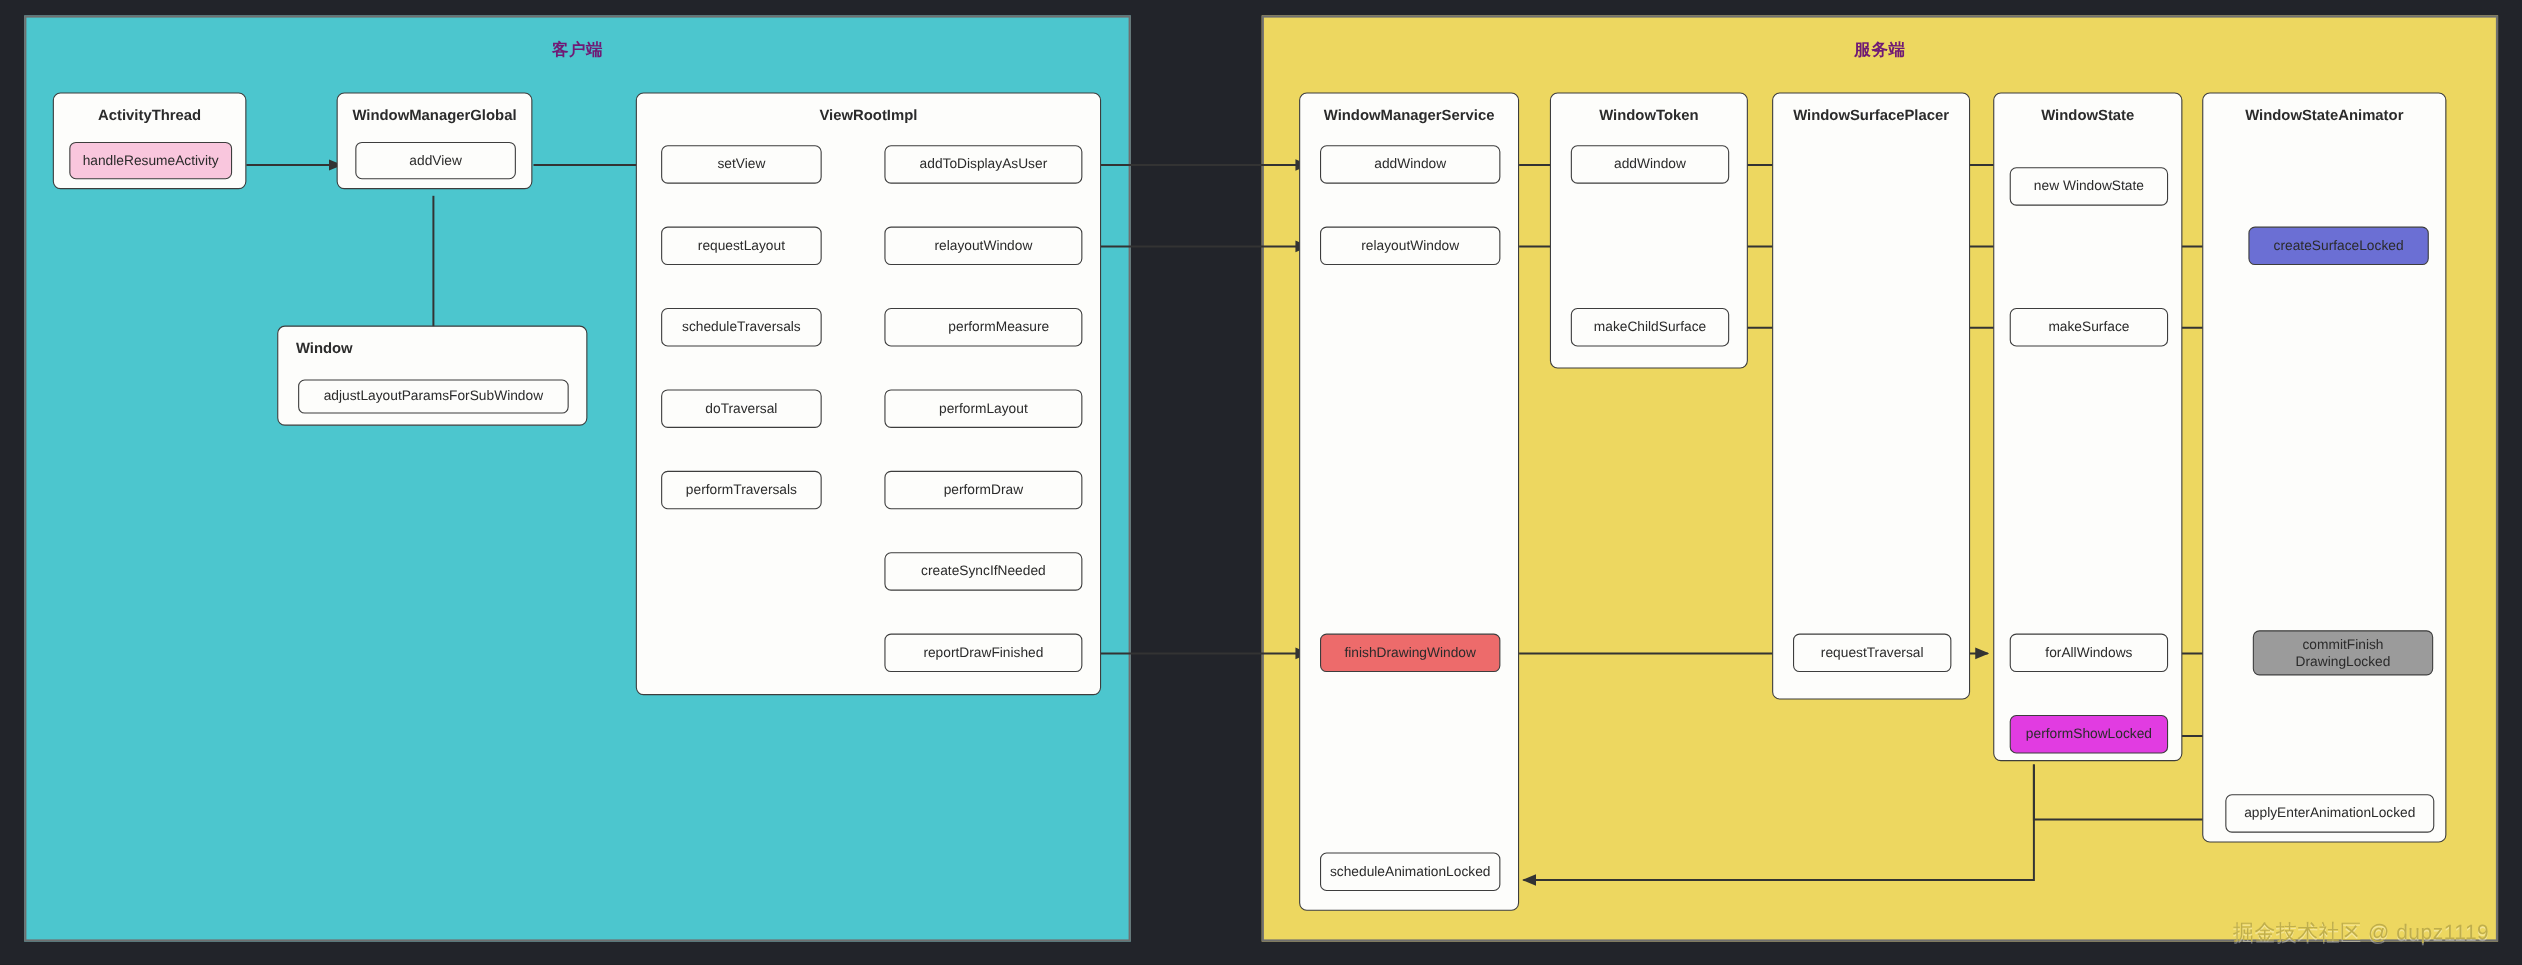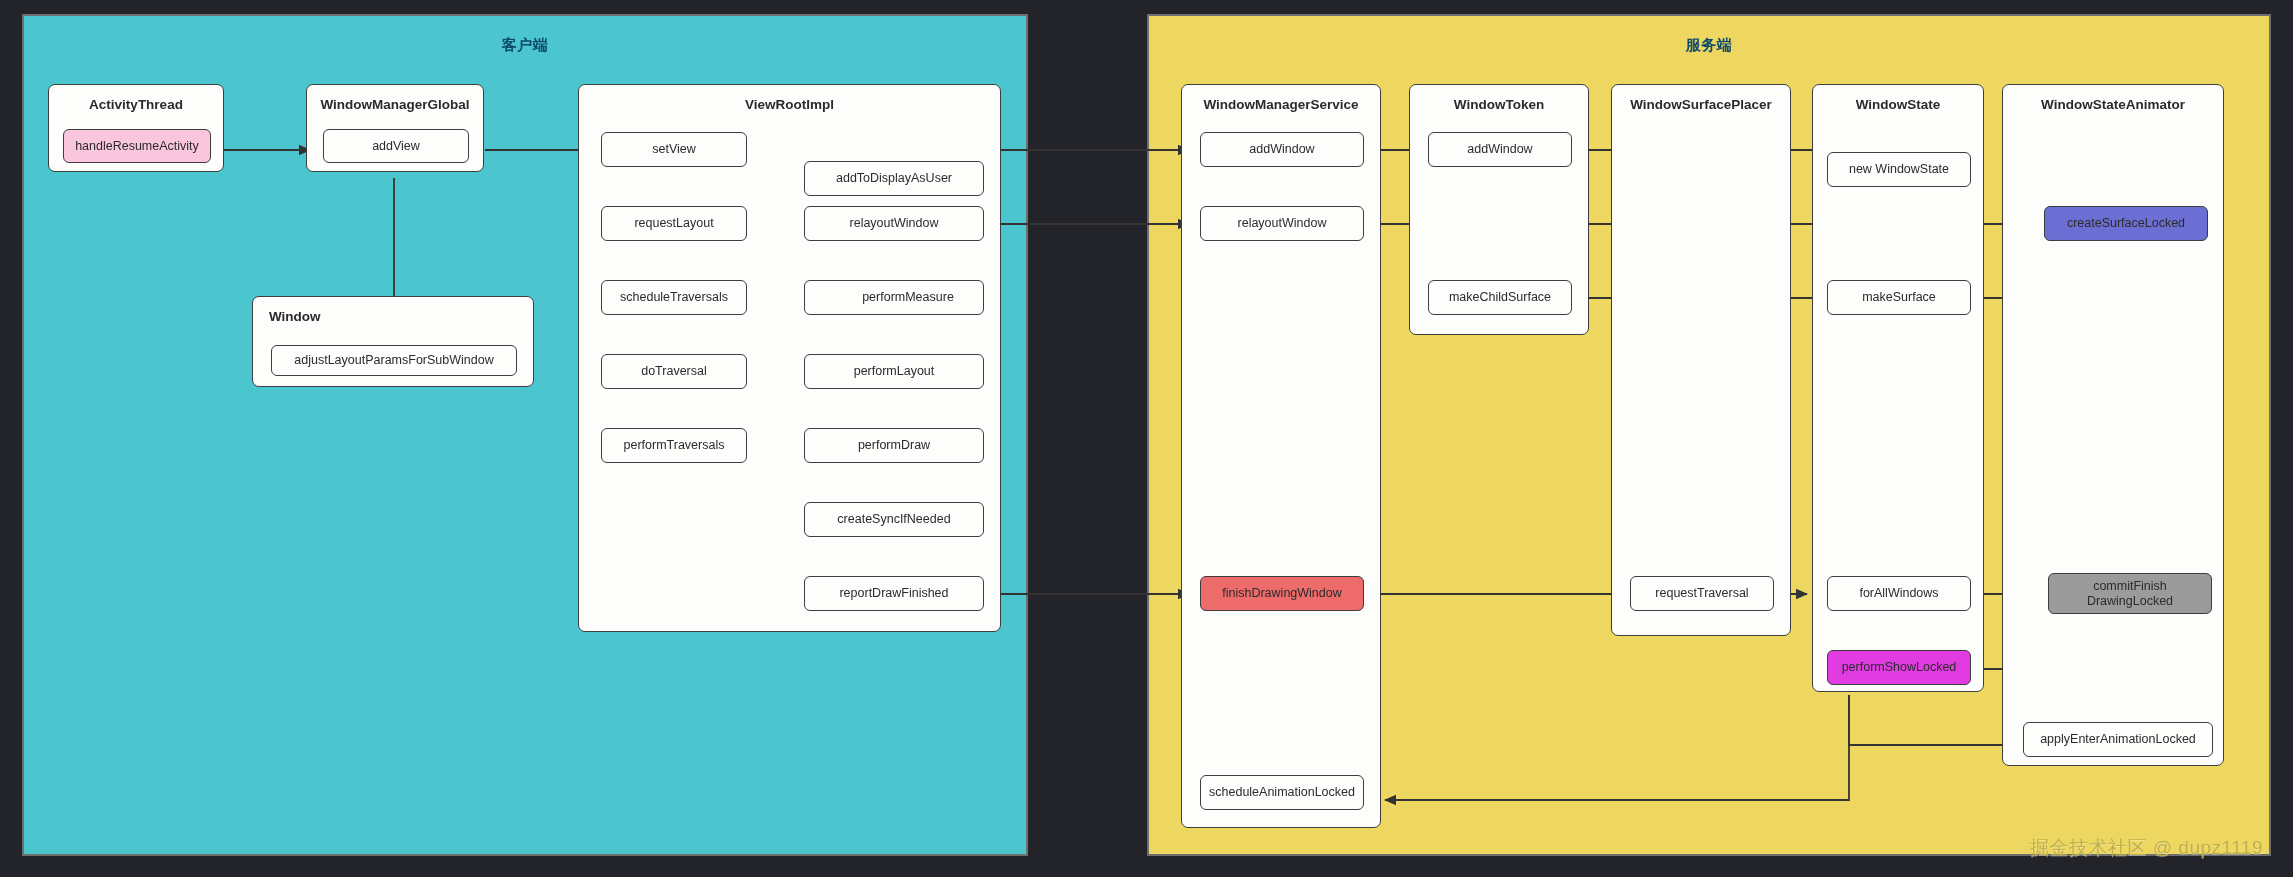--- a/index.html
+++ b/index.html
@@ -32,21 +32,21 @@
     position: absolute;
     border: 2px solid #6f6f6f;
     box-sizing: border-box;
   }
   .lane-title {
     position: absolute;
     left: 0; right: 0;
     text-align: center;
     font-size: 15px;
     font-weight: bold;
-    color: #0c4a6e;
+    color: #701a75;
     letter-spacing: 0.5px;
   }
   #lane-client  { left: 22px;   top: 14px;  width: 1006px; height: 842px; background: #4cc6ce; }
   #lane-session { left: 1035px; top: 14px;  width: 104px;  height: 842px; background: #7ed957; }
   #lane-server  { left: 1147px; top: 14px;  width: 1124px; height: 842px; background: #edd760; }
 
   
   .clsbox {
     position: absolute;
     background: #fdfdfb;
@@ -195,21 +195,21 @@
 
   <div class="clsbox" style="left:578px; top:84px; width:423px; height:548px;">
     <div class="cls-title">ViewRootImpl</div>
 
     <div class="node" style="left:22px; top:47px;  width:146px; height:35px;">setView</div>
     <div class="node" style="left:22px; top:121px; width:146px; height:35px;">requestLayout</div>
     <div class="node" style="left:22px; top:195px; width:146px; height:35px;">scheduleTraversals</div>
     <div class="node" style="left:22px; top:269px; width:146px; height:35px;">doTraversal</div>
     <div class="node" style="left:22px; top:343px; width:146px; height:35px;">performTraversals</div>
 
-    <div class="node" style="left:225px; top:47px;  width:180px; height:35px;margin-top:29px;">addToDisplayAsUser</div>
+    <div class="node" style="left:225px; top:47px;  width:180px; height:35px;">addToDisplayAsUser</div>
     <div class="node" style="left:225px; top:121px; width:180px; height:35px;">relayoutWindow</div>
     <div class="node" style="left:225px; top:195px; width:180px; height:35px;padding-left:33px;">performMeasure</div>
     <div class="node" style="left:225px; top:269px; width:180px; height:35px;">performLayout</div>
     <div class="node" style="left:225px; top:343px; width:180px; height:35px;">performDraw</div>
     <div class="node" style="left:225px; top:417px; width:180px; height:35px;">createSyncIfNeeded</div>
     <div class="node" style="left:225px; top:491px; width:180px; height:35px;">reportDrawFinished</div>
   </div>
 
   <div class="clsbox" style="left:1181px; top:84px; width:200px; height:744px;">
     <div class="cls-title">WindowManagerService</div>

